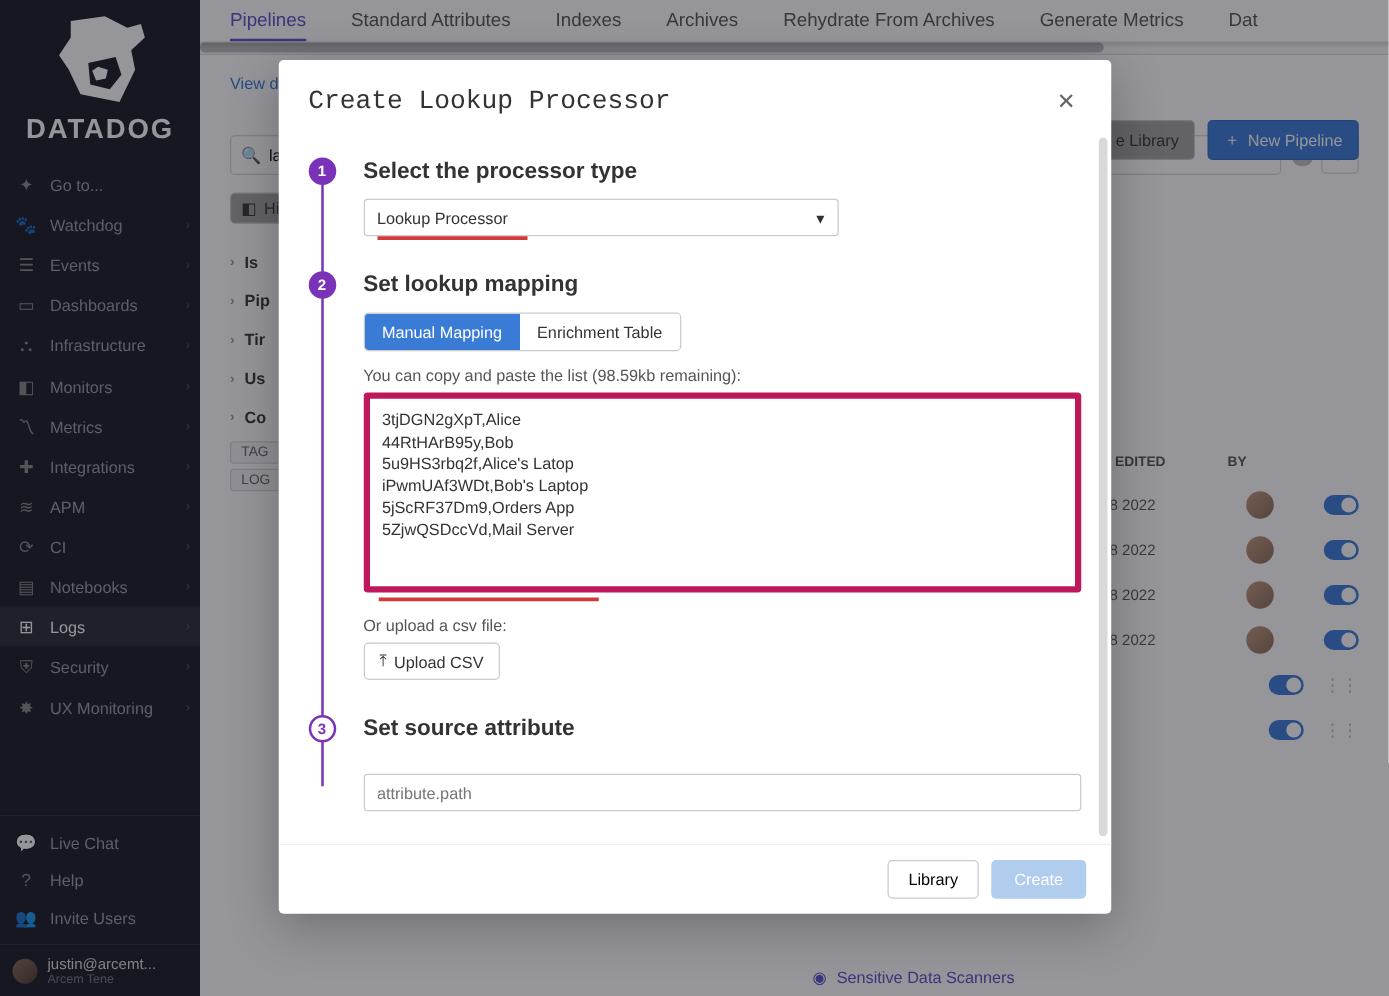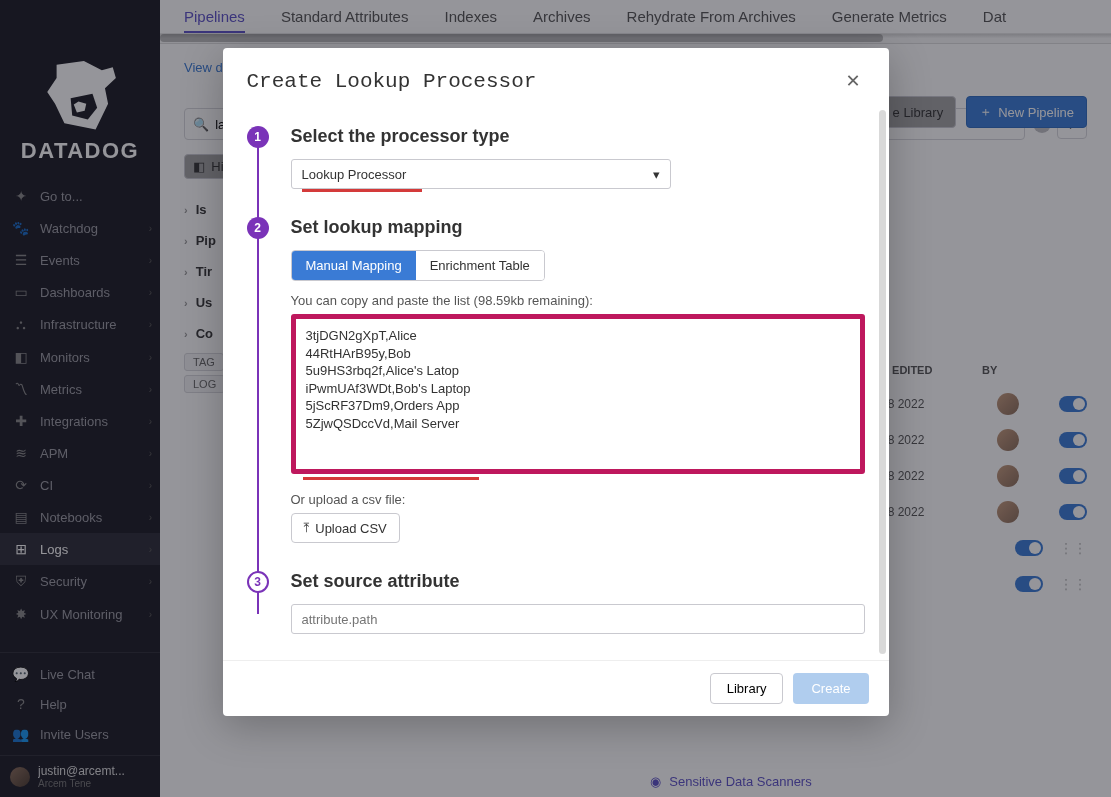--- a/index.html
+++ b/index.html
@@ -1,21 +1,21 @@
 <!DOCTYPE html>
 <html><head>
 <meta charset="utf-8">
 <style>
   * { box-sizing: border-box; margin: 0; padding: 0; }
   html, body { height: 100%; font-family: -apple-system, BlinkMacSystemFont, "Segoe UI", Helvetica, Arial, sans-serif; overflow: hidden; background: #f8f8f8; }
   body { display: flex; width: 1111px; height: 797px; position: relative; }
 
   
   .sidebar { width: 160px; background: #1a1a23; color: #aaa; flex-shrink: 0; display: flex; flex-direction: column; }
-  .logo-block { padding: 12px 0 8px 0; text-align: center; margin-top: 48px; }
+  .logo-block { padding: 12px 0 8px 0; text-align: center; }
   .logo-dog { width: 78px; height: 72px; margin: 0 auto 6px auto; display:block; }
   .logo-text { color: #fff; font-size: 22px; font-weight: 800; letter-spacing: 1.5px; }
   .nav { list-style: none; font-size: 13px; padding-top: 8px; flex:1; }
   .nav li { display:flex; align-items:center; padding: 8px 12px; color:#9b9ba3; cursor:pointer; position:relative;}
   .nav li.active { background:#2b2b35; color:#fff;}
   .nav li .nav-icon { width:18px; display:inline-flex; justify-content:center; margin-right:10px; font-size:14px; color:#888;}
   .nav li.active .nav-icon{color:#fff;}
   .nav li .chev { position:absolute; right:8px; font-size:10px; color:#555;}
   .nav-bottom { list-style:none; font-size:13px; padding:6px 0; border-top:1px solid #2c2c35;}
   .nav-bottom li { display:flex; align-items:center; padding:7px 12px; color:#9b9ba3; cursor:pointer;}
@@ -81,21 +81,21 @@
   .red-underline{position:absolute;left:10px;bottom:-4px;width:120px;height:3px;background:#d43a3a;}
   .seg{display:inline-flex;border:1px solid #c9c9cf;border-radius:4px;overflow:hidden;margin-bottom:12px;}
   .seg button{border:none;padding:7px 14px;font-size:13px;background:#fff;color:#333;cursor:pointer;}
   .seg button.on{background:#3a7bd5;color:#fff;}
   .hint{font-size:13px;color:#555;margin-bottom:6px;}
   .mapping-area{width:100%;min-height:160px;border:5px solid #be185d;border-radius:3px;padding:8px 10px;font-family:inherit;font-size:13px;line-height:1.35;resize:none;outline:none;color:#333;}
   .mapping-wrap{position:relative;}
   .red-underline2{position:absolute;left:12px;bottom:-2px;width:176px;height:3px;background:#d43a3a;}
   .field-row{display:flex;align-items:center;gap:10px;margin-top:10px;}
   .small-input{border:1px solid #c9c9cf;border-radius:3px;height:28px;padding:0 8px;font-size:13px;width:160px;}
-  .wide-input{border:1px solid #c9c9cf;border-radius:3px;height:30px;padding:0 10px;font-size:13px;width:100%;}
+  .wide-input{border:1px solid #c9c9cf;border-radius:3px;height:30px;padding:0 10px;font-size:13px;width:100%;margin-top:14px;}
   .upload-btn{border:1px solid #c9c9cf;background:#fff;border-radius:4px;height:30px;padding:0 12px;display:inline-flex;align-items:center;gap:6px;font-size:13px;color:#333;cursor:pointer;}
   .modal-footer{display:flex;justify-content:flex-end;gap:10px;padding:12px 20px;border-top:1px solid #eee;}
   .btn-cancel{border:1px solid #c9c9cf;background:#fff;border-radius:4px;padding:7px 16px;font-size:13px;cursor:pointer;}
   .btn-create{background:#b0cdee;color:#fff;border:none;border-radius:4px;padding:7px 18px;font-size:13px;cursor:default;}
   .body-scrollbar{position:absolute;right:3px;top:6px;bottom:6px;width:7px;background:rgba(0,0,0,0.15);border-radius:4px;}
 
   .sensitive-link{position:absolute;left:490px;bottom:8px;display:flex;align-items:center;gap:8px;color:#5c51c7;font-size:13px;}
 </style>
 </head>
 <body>

